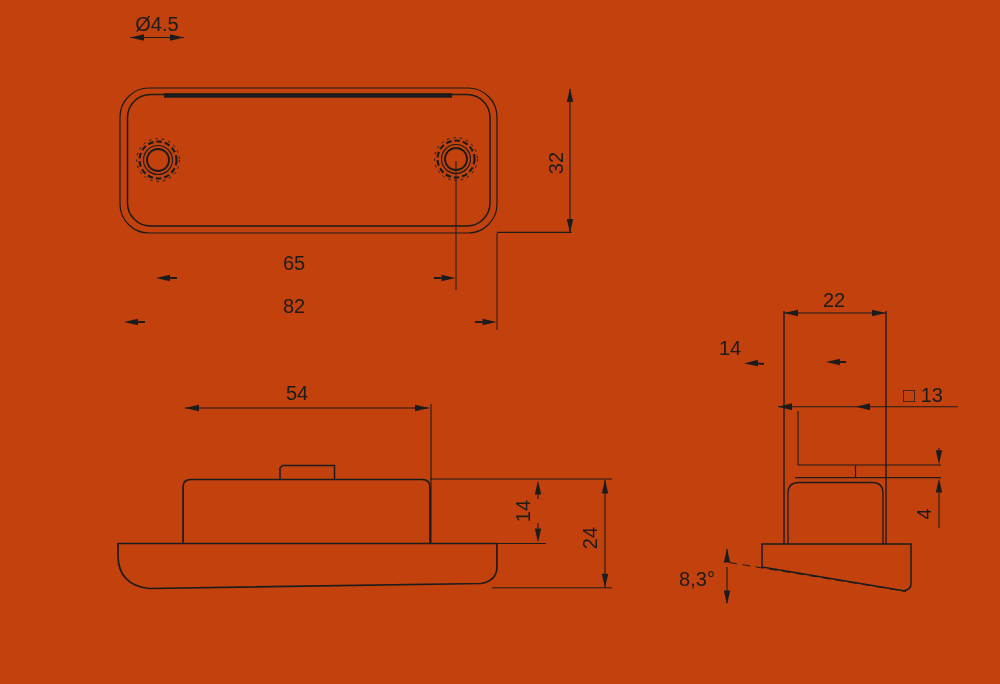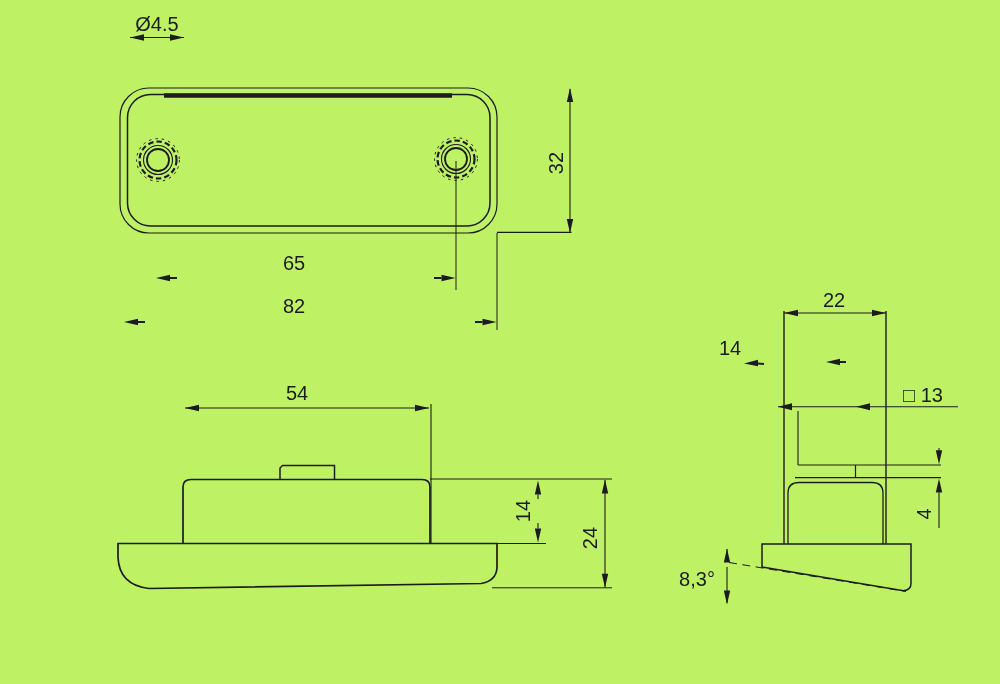--- a/index.html
+++ b/index.html
@@ -1,16 +1,16 @@
 <!DOCTYPE html>
 <html><head>
 <meta charset="utf-8">
 <style>
   html,body{margin:0;padding:0;background:#fff;}
-  .canvas{position:relative;width:1000px;height:684px;background:#bef264;overflow:hidden;}
+  .canvas{position:relative;width:1000px;height:684px;background:#c2410c;overflow:hidden;}
   svg{position:absolute;left:0;top:0;color:#1c1c1c;}
   svg text{font-family:"Liberation Sans","DejaVu Sans",sans-serif;fill:#1c1c1c;}
   .dimtxt{font-size:20px;}
   .geo{fill:none;stroke:currentColor;}
   .arr{fill:currentColor;stroke:none;}
 </style>
 </head>
 <body>
 
 <div class="canvas">

